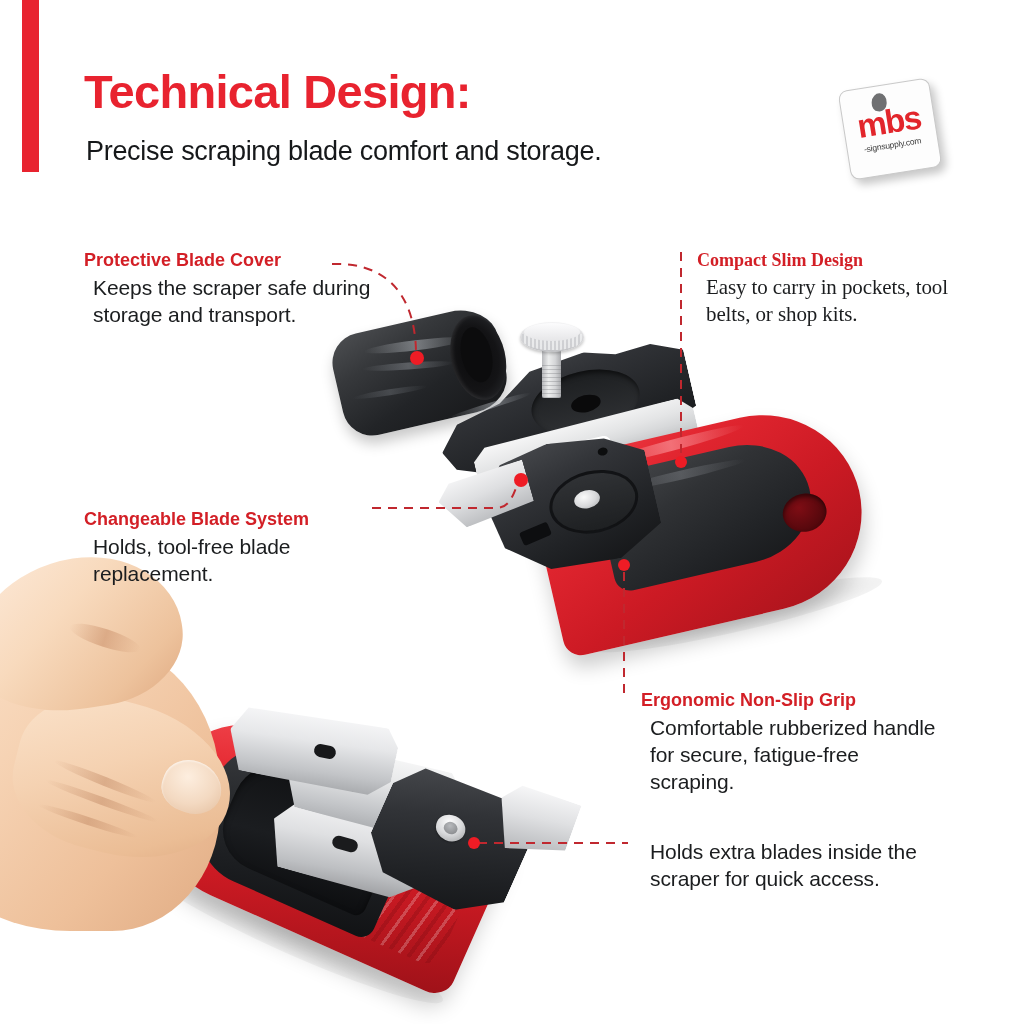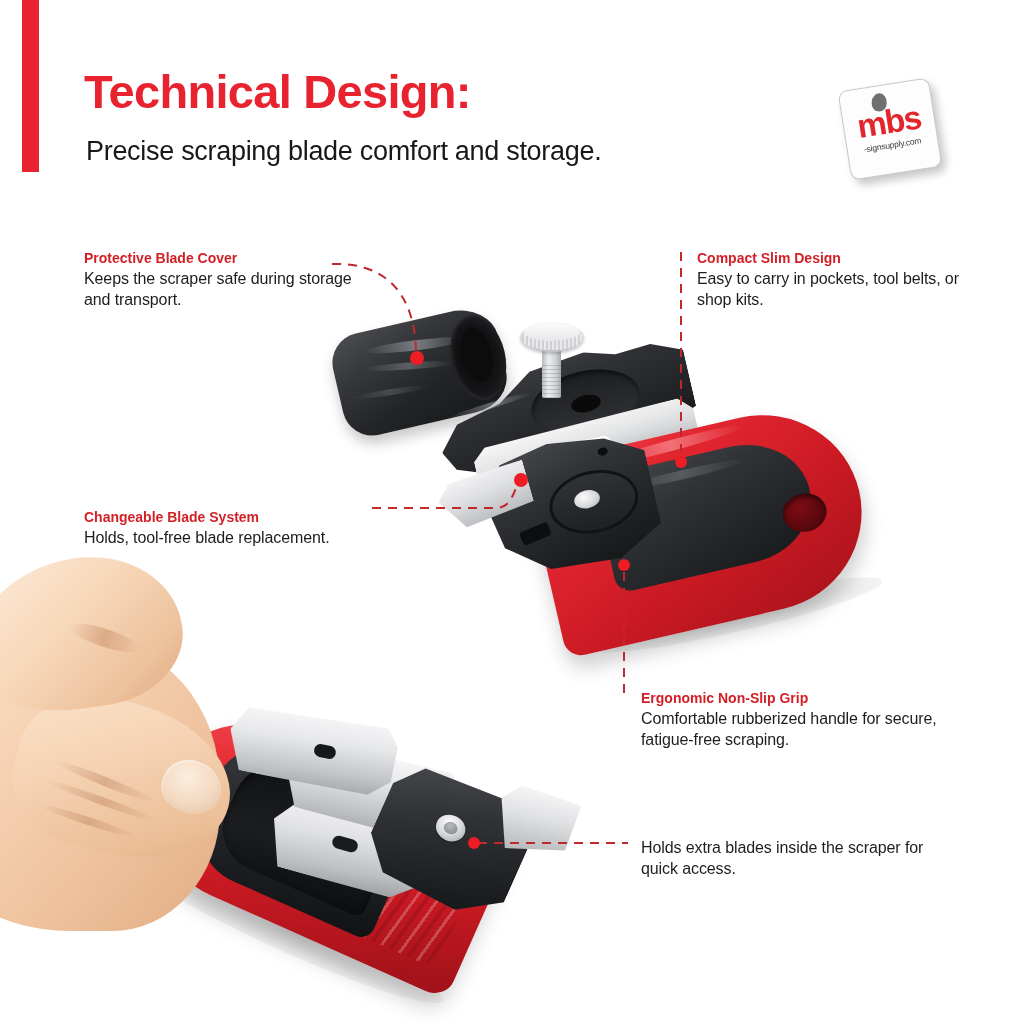--- a/index.html
+++ b/index.html
@@ -100,36 +100,37 @@
   .logo-domain {
     margin-top: 3px;
     font-size: 8.5px;
     color: #3b3b3b;
     letter-spacing: -0.2px;
   }
 
   
   .callout { position: absolute; }
   .callout .c-title {
-    font-size: 14px;
+    font-size: 18px;
     font-weight: bold;
     color: #d31f26;
     line-height: 1.15;
     white-space: nowrap;
   }
   .callout .c-body {
     margin-top: 3px;
-    font-size: 16px;
+    font-size: 21px;
     color: #1b1d1f;
     line-height: 1.30;
     letter-spacing: -0.1px;
+    margin-left: 9px;
   }
 
   #callout-cover    { left: 84px;  top: 250px; width: 290px; }
-  #callout-compact  { left: 697px; top: 250px; width: 270px; }
+  #callout-compact  { left: 697px; top: 250px; width: 270px; font-family: Liberation Serif, serif; }
   #callout-blade    { left: 84px;  top: 509px; width: 300px; }
   #callout-grip     { left: 641px; top: 690px; width: 300px; }
   #callout-storage  { left: 641px; top: 835px; width: 300px; }
 
   
   .leader-svg {
     position: absolute;
     left: 0; top: 0;
     width: 1024px; height: 1024px;
     pointer-events: none;

